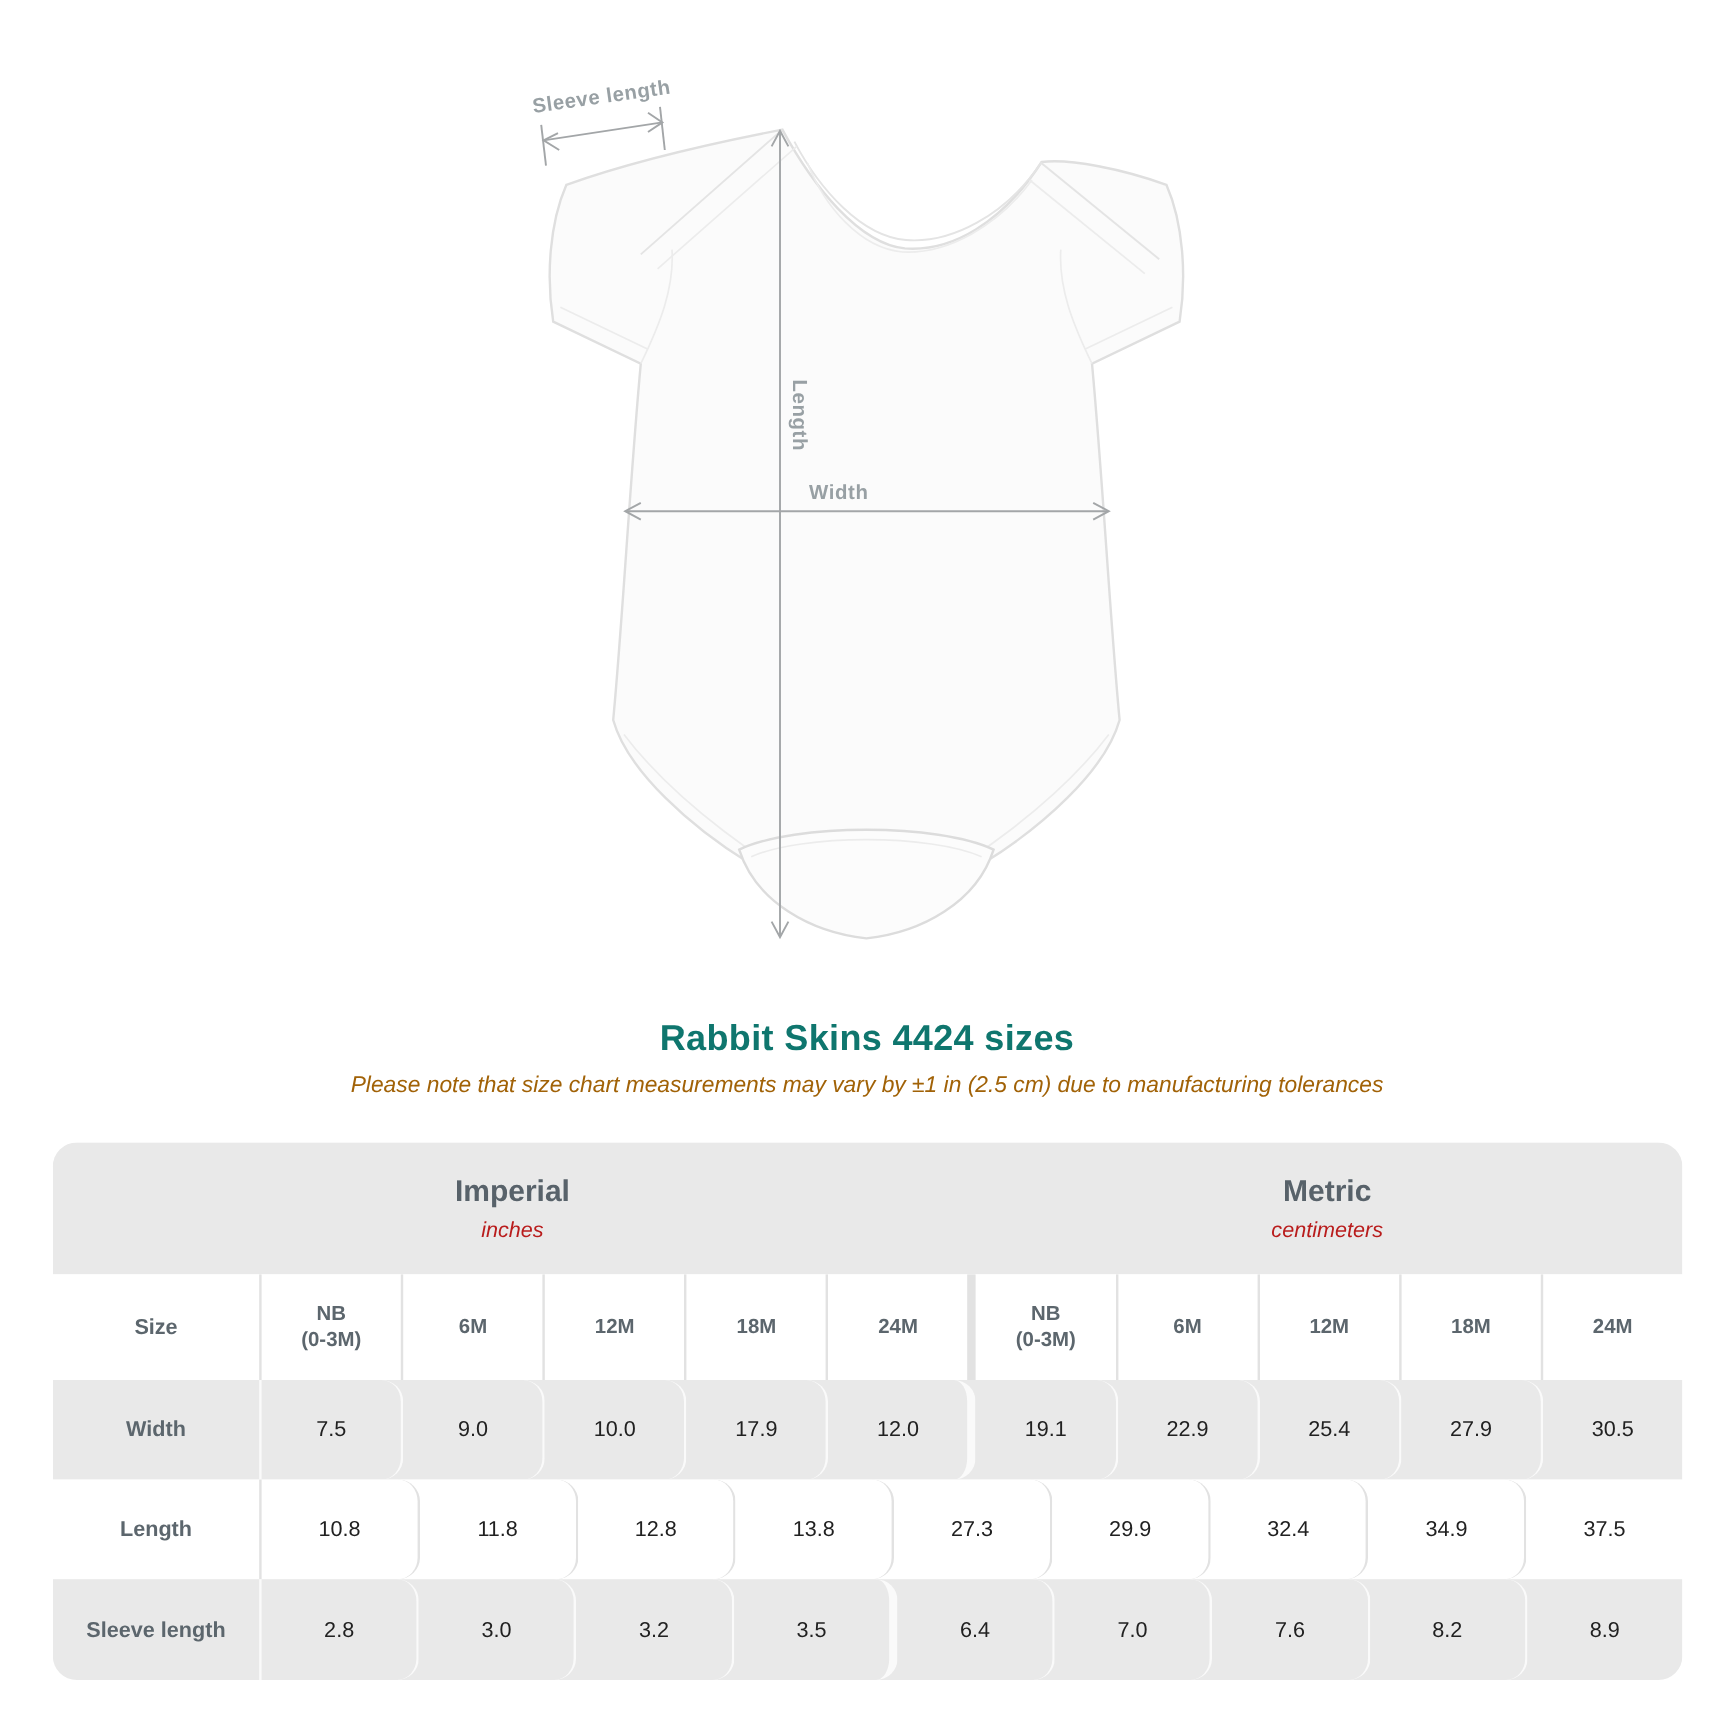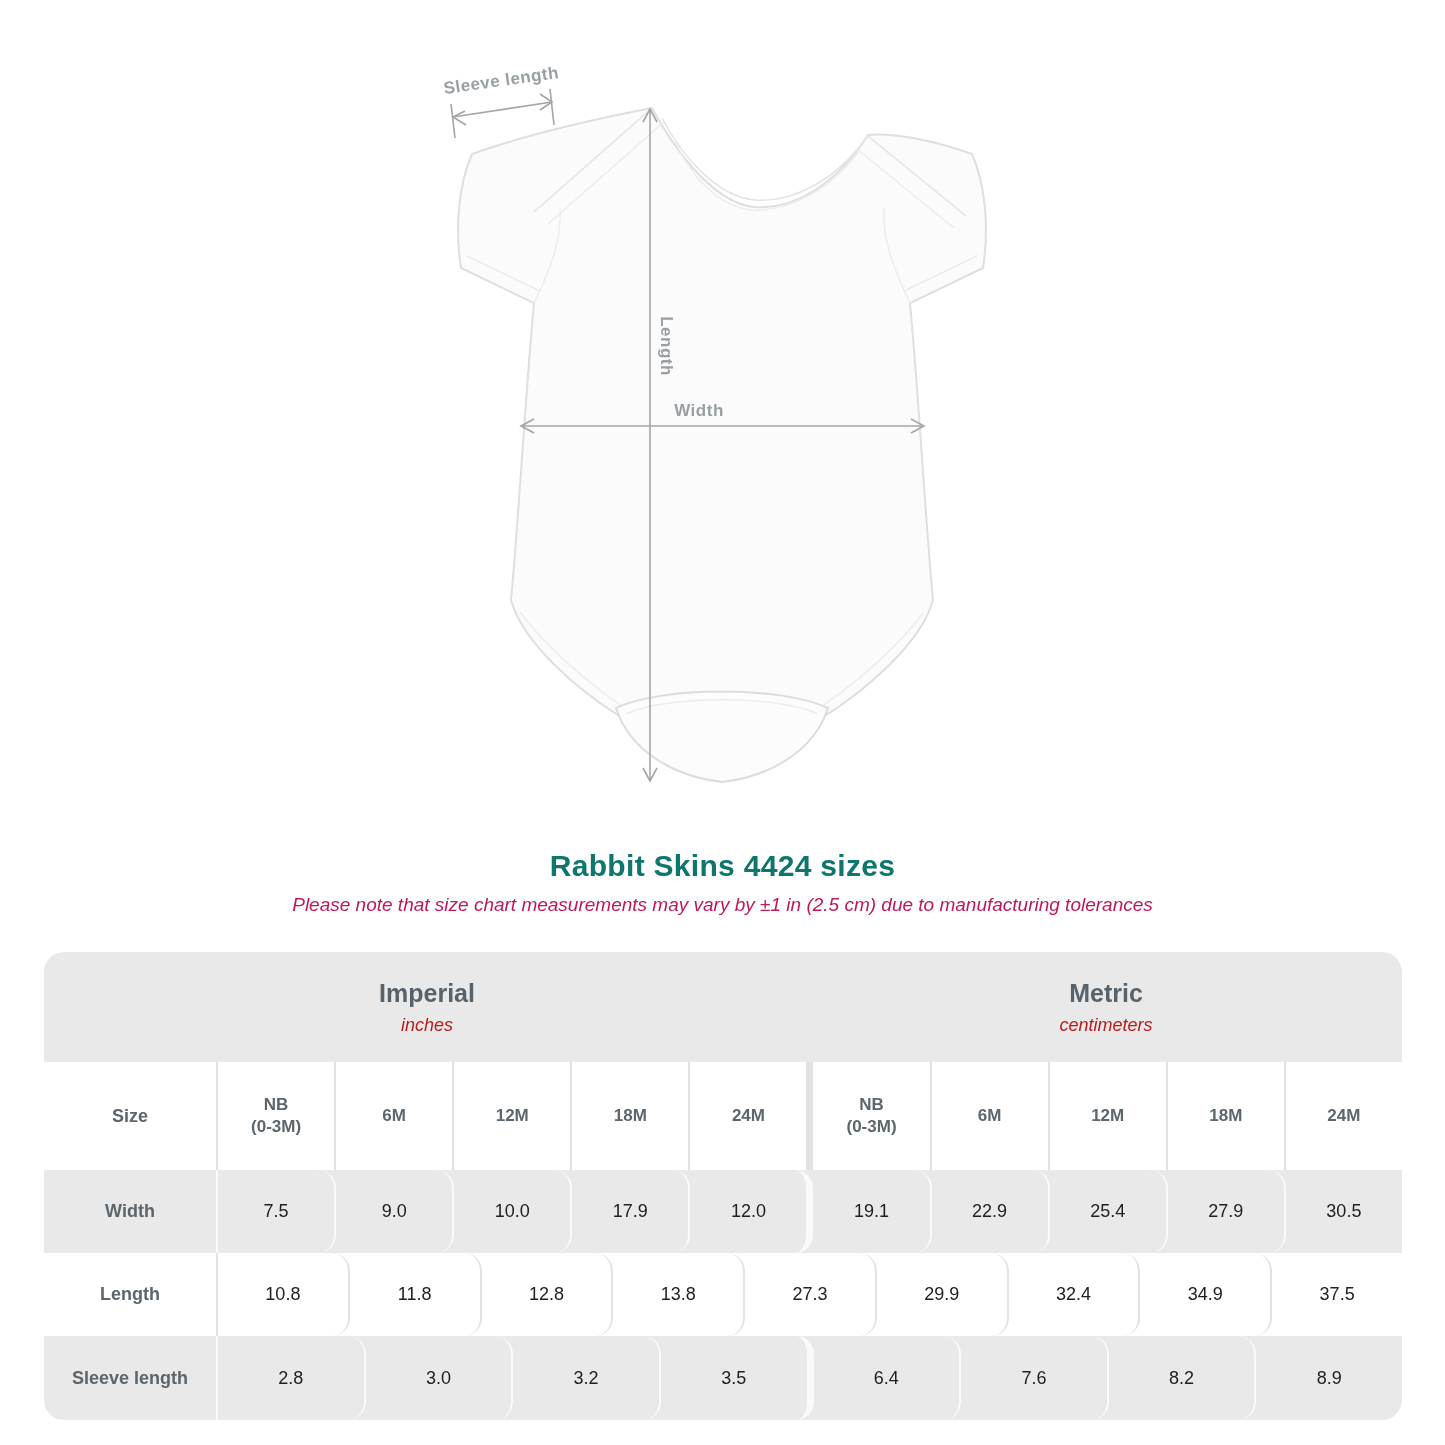--- a/index.html
+++ b/index.html
@@ -13,32 +13,32 @@
   .ann-text{font-size:17px;font-weight:bold;fill:#98a0a4;letter-spacing:.5px;}
   .ann-line{stroke:#a3a6a8;stroke-width:1.6;fill:none;}
   .garment{fill:#fbfbfb;stroke:#dfdfdf;stroke-width:2;}
   .detail{fill:none;stroke:#e4e4e4;stroke-width:1.6;}
   .detail2{fill:none;stroke:#ececec;stroke-width:1.4;}
   .flap{fill:#fcfcfc;stroke:#dcdcdc;stroke-width:2;}
   
   .title{position:absolute;left:0;top:849px;width:100%;text-align:center;
     font-size:30px;font-weight:bold;color:#0f766e;letter-spacing:.3px;}
   .note{position:absolute;left:0;top:894px;width:100%;text-align:center;
-    font-size:19px;font-style:italic;color:#be185d;}
+    font-size:19px;font-style:italic;color:#a16207;}
   
   .size-table{position:absolute;left:44px;top:952px;width:1358px;
     border-radius:20px;overflow:hidden;}
   .band{height:110px;background:#e9e9e9;display:flex;}
   .band-half{display:flex;flex-direction:column;align-items:center;justify-content:center;gap:7px;}
   .band-half.imp{width:766px;}
   .band-half.met{width:592px;}
   .band-name{font-size:25px;font-weight:bold;color:#58626a;}
   .band-unit{font-size:18px;font-style:italic;color:#b91c1c;}
   .trow{display:flex;}
-  .trow.header{height:108px;background:#ffffff;}
+  .trow.header{height:88px;background:#ffffff;}
   .trow.r0{height:83px;background:#e9e9e9;}
   .trow.r1{height:83px;background:#ffffff;}
   .trow.r2{height:84px;background:#e9e9e9;}
   .cell{display:flex;align-items:center;justify-content:center;text-align:center;
     box-sizing:border-box;border-right:2px solid transparent;}
   .trow.header .cell,.trow.r1 .cell{border-right-color:#e2e2e2;}
   .trow.r0 .cell,.trow.r2 .cell{border-right-color:#fafafa;}
   .cell.boundary{border-right-width:7px;}
   .cell:last-child{border-right:none;}
   .cell.size{flex:0 0 174px;}
@@ -168,18 +168,19 @@
         <div class="cell data val">34.9</div>
         <div class="cell data val">37.5</div>
       </div>
       <div class="trow r2">
         <div class="cell size row-label">Sleeve length</div>
         <div class="cell data val">2.8</div>
         <div class="cell data val">3.0</div>
         <div class="cell data val">3.2</div>
         <div class="cell data val boundary">3.5</div>
         <div class="cell data val">6.4</div>
+        <div class="cell data val">7.0</div>
         <div class="cell data val">7.6</div>
         <div class="cell data val">8.2</div>
         <div class="cell data val">8.9</div>
       </div>
     </div>
 </div>
 
 </body></html>

